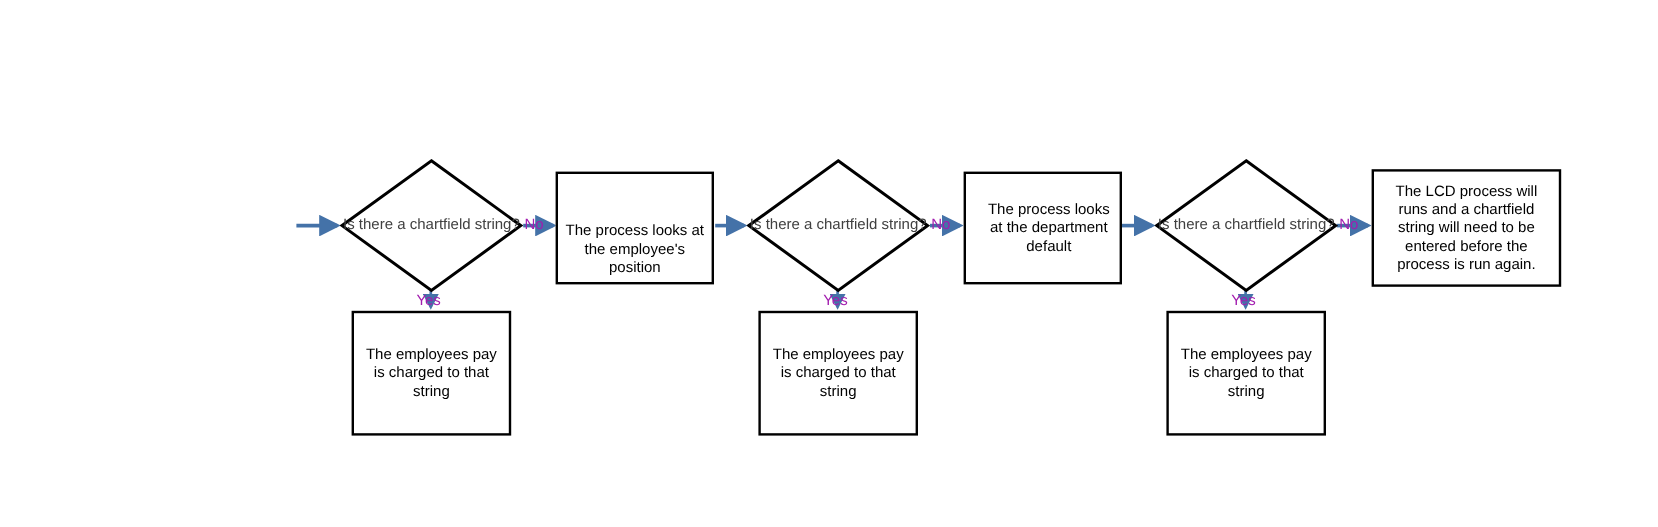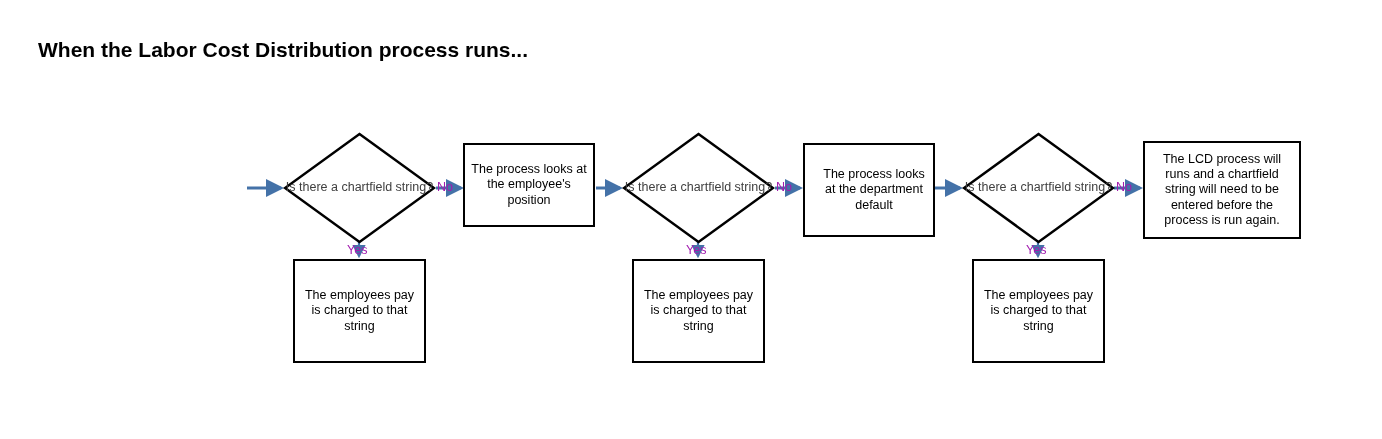--- a/index.html
+++ b/index.html
@@ -79,21 +79,20 @@
     width: 1382px;
     height: 439px;
     pointer-events: none;
   }
 </style>
 </head>
 <body>
 
 <div id="canvas">
 
-  <div class="title">When the Labor Cost Distribution process runs...</div>
 
   <svg class="arrows" viewBox="0 0 1382 439">
     <defs>
       <marker id="ah" markerWidth="6" markerHeight="6" refX="5" refY="3" orient="auto" markerUnits="strokeWidth">
         <path d="M0,0 L6,3 L0,6 z" fill="#4472a8"></path>
       </marker>
     </defs>
 
     <line x1="247" y1="188" x2="281" y2="188" stroke="#4472a8" stroke-width="3" marker-end="url(#ah)"></line>
     <line x1="436" y1="188" x2="461" y2="188" stroke="#4472a8" stroke-width="3" marker-end="url(#ah)"></line>
@@ -116,21 +115,21 @@
     <div class="diamond-label">Is there a chartfield string?</div>
   </div>
 
   <div class="edge-label" style="left:437px; top:180px;">No</div>
   <div class="edge-label" style="left:347px; top:243px;">Yes</div>
 
   <div class="node process-box" style="left:293px; top:259px; width:133px; height:104px;">
     <span>The employees pay is charged to that string</span>
   </div>
 
-  <div class="node process-box" style="left:463px; top:143px; width:132px; height:84px;">
+  <div class="node process-box" style="left:463px; top:143px; width:132px; height:94px;align-items:flex-end;">
     <span>The process looks at the employee's position</span>
   </div>
 
   <div class="diamond-wrap" style="left:622px; top:132px; width:153px; height:112px;">
     <svg class="diamond-shape" viewBox="0 0 153 112">
       <polygon points="76.5,2 151,56 76.5,110 2,56" fill="#ffffff" stroke="#000000" stroke-width="2.5"></polygon>
     </svg>
     <div class="diamond-label">Is there a chartfield string?</div>
   </div>
 

